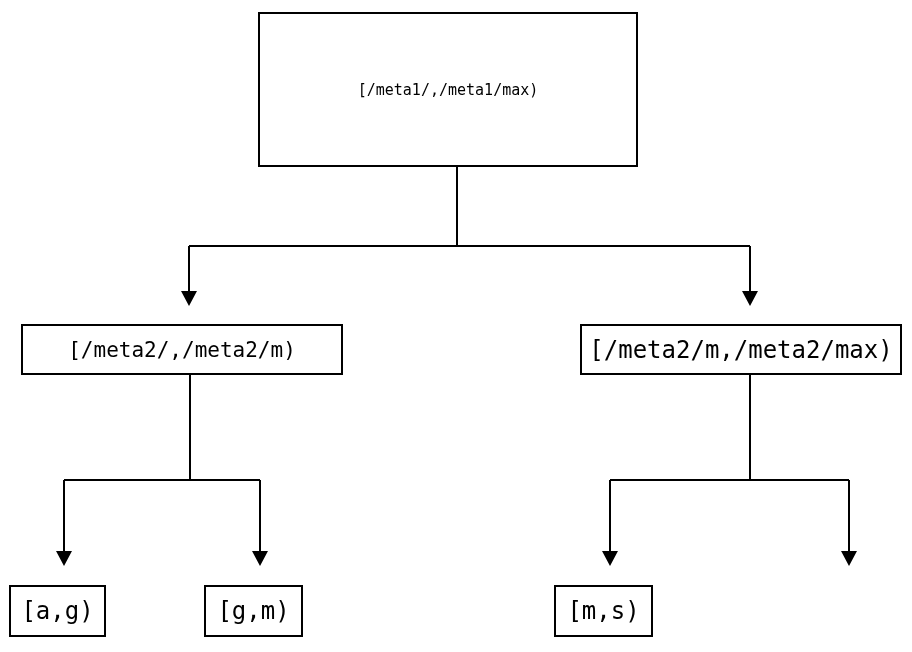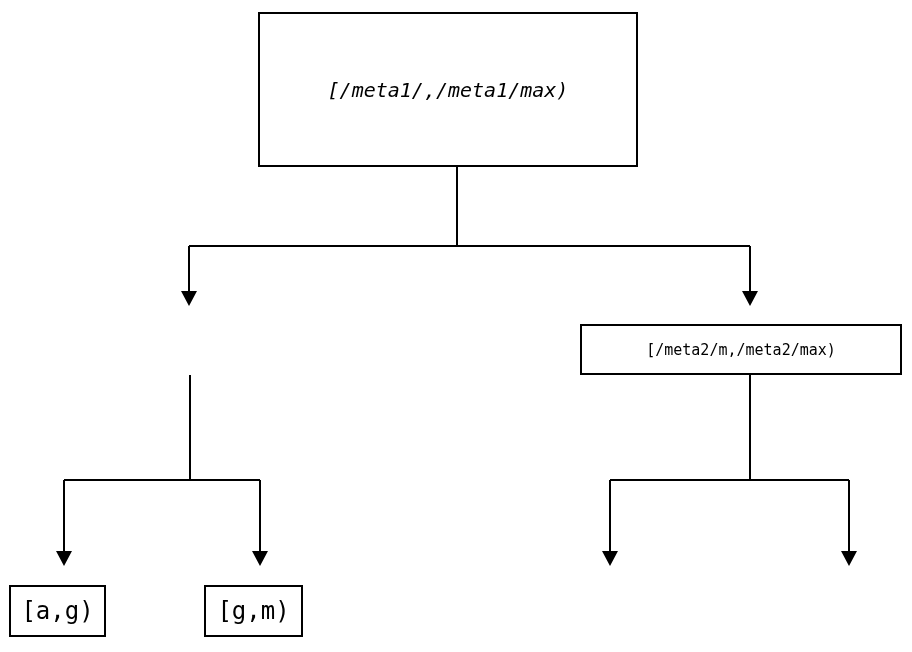--- a/index.html
+++ b/index.html
@@ -26,36 +26,35 @@
     justify-content: center;
     color: #000000;
     white-space: pre;
     letter-spacing: 0px;
   }
   .node-root {
     left: 258px;
     top: 12px;
     width: 380px;
     height: 155px;
-    font-size: 20px;
-    font-style: italic;
+    font-size: 15px;
   }
   .node-mid-left {
     left: 21px;
     top: 324px;
     width: 322px;
     height: 51px;
     font-size: 21px;
   }
   .node-mid-right {
     left: 580px;
     top: 324px;
     width: 322px;
     height: 51px;
-    font-size: 15px;
+    font-size: 24px;
   }
   .node-leaf {
     top: 585px;
     height: 52px;
     font-size: 24px;
   }
   .leaf-ag   { left: 9px;   width: 97px; }
   .leaf-gm   { left: 204px; width: 99px; text-align: right; }
   .leaf-ms   { left: 554px; width: 99px; }
   .leaf-smax { left: 777px; width: 125px; }
@@ -106,22 +105,24 @@
     <path class="edge-line" d="M750,375 L750,480"></path>
     <path class="edge-line" d="M610,480 L849,480"></path>
     <path class="edge-line" d="M610,480 L610,552"></path>
     <polygon class="arrow-head" points="602,551 618,551 610,566"></polygon>
     <path class="edge-line" d="M849,480 L849,552"></path>
     <polygon class="arrow-head" points="841,551 857,551 849,566"></polygon>
   </svg>
 
   <div class="node node-root">[/meta1/,/meta1/max)</div>
 
+  <div class="node node-mid-left">[/meta2/,/meta2/m)</div>
 
   <div class="node node-mid-right">[/meta2/m,/meta2/max)</div>
 
   <div class="node node-leaf leaf-ag">[a,g)</div>
 
   <div class="node node-leaf leaf-gm">[g,m)</div>
 
+  <div class="node node-leaf leaf-ms">[m,s)</div>
 
 
 </div>
 
 </body></html>

